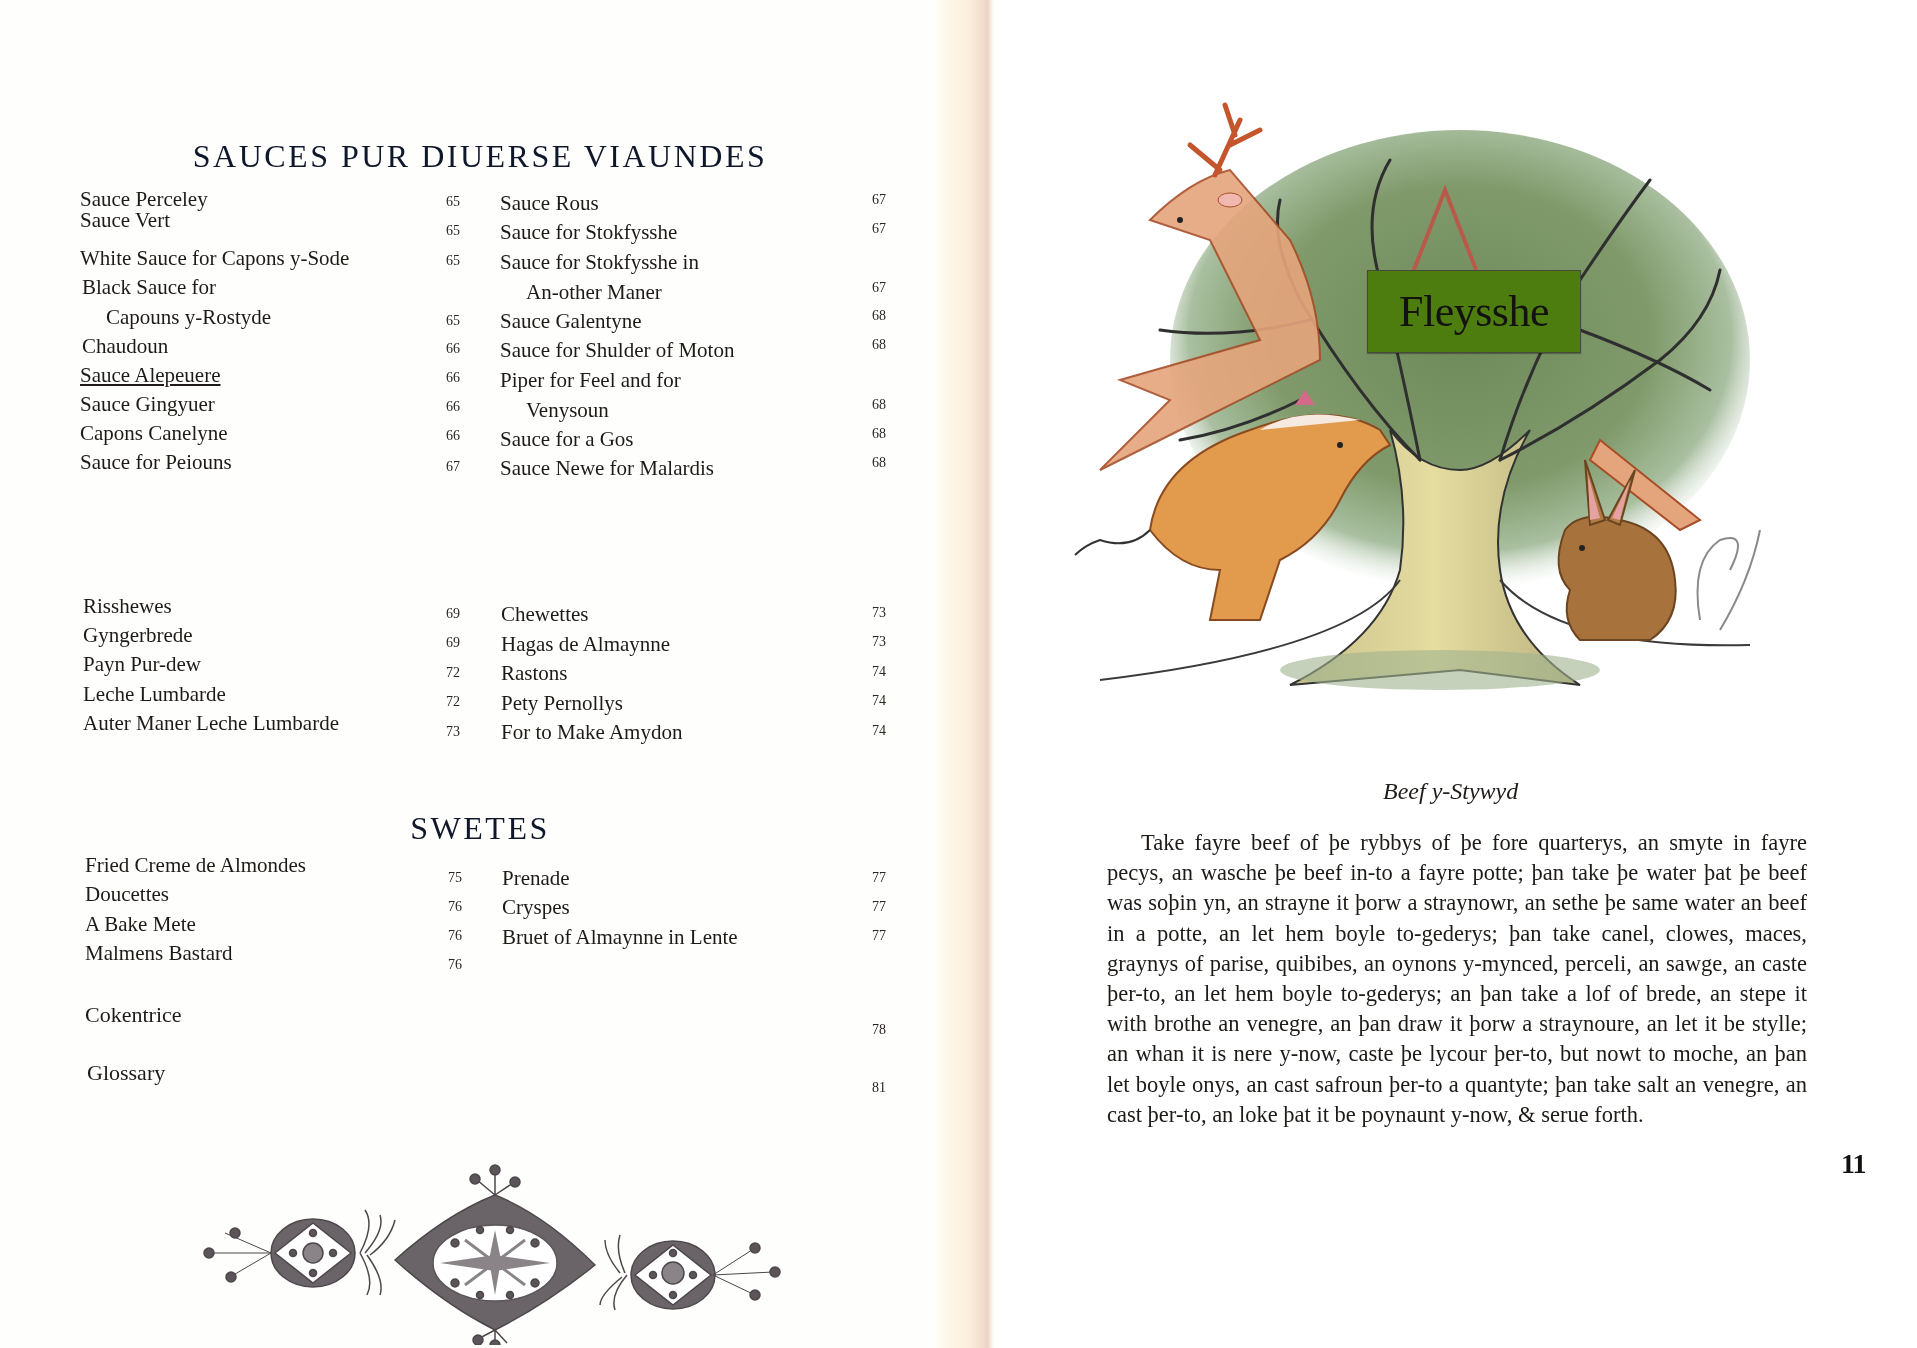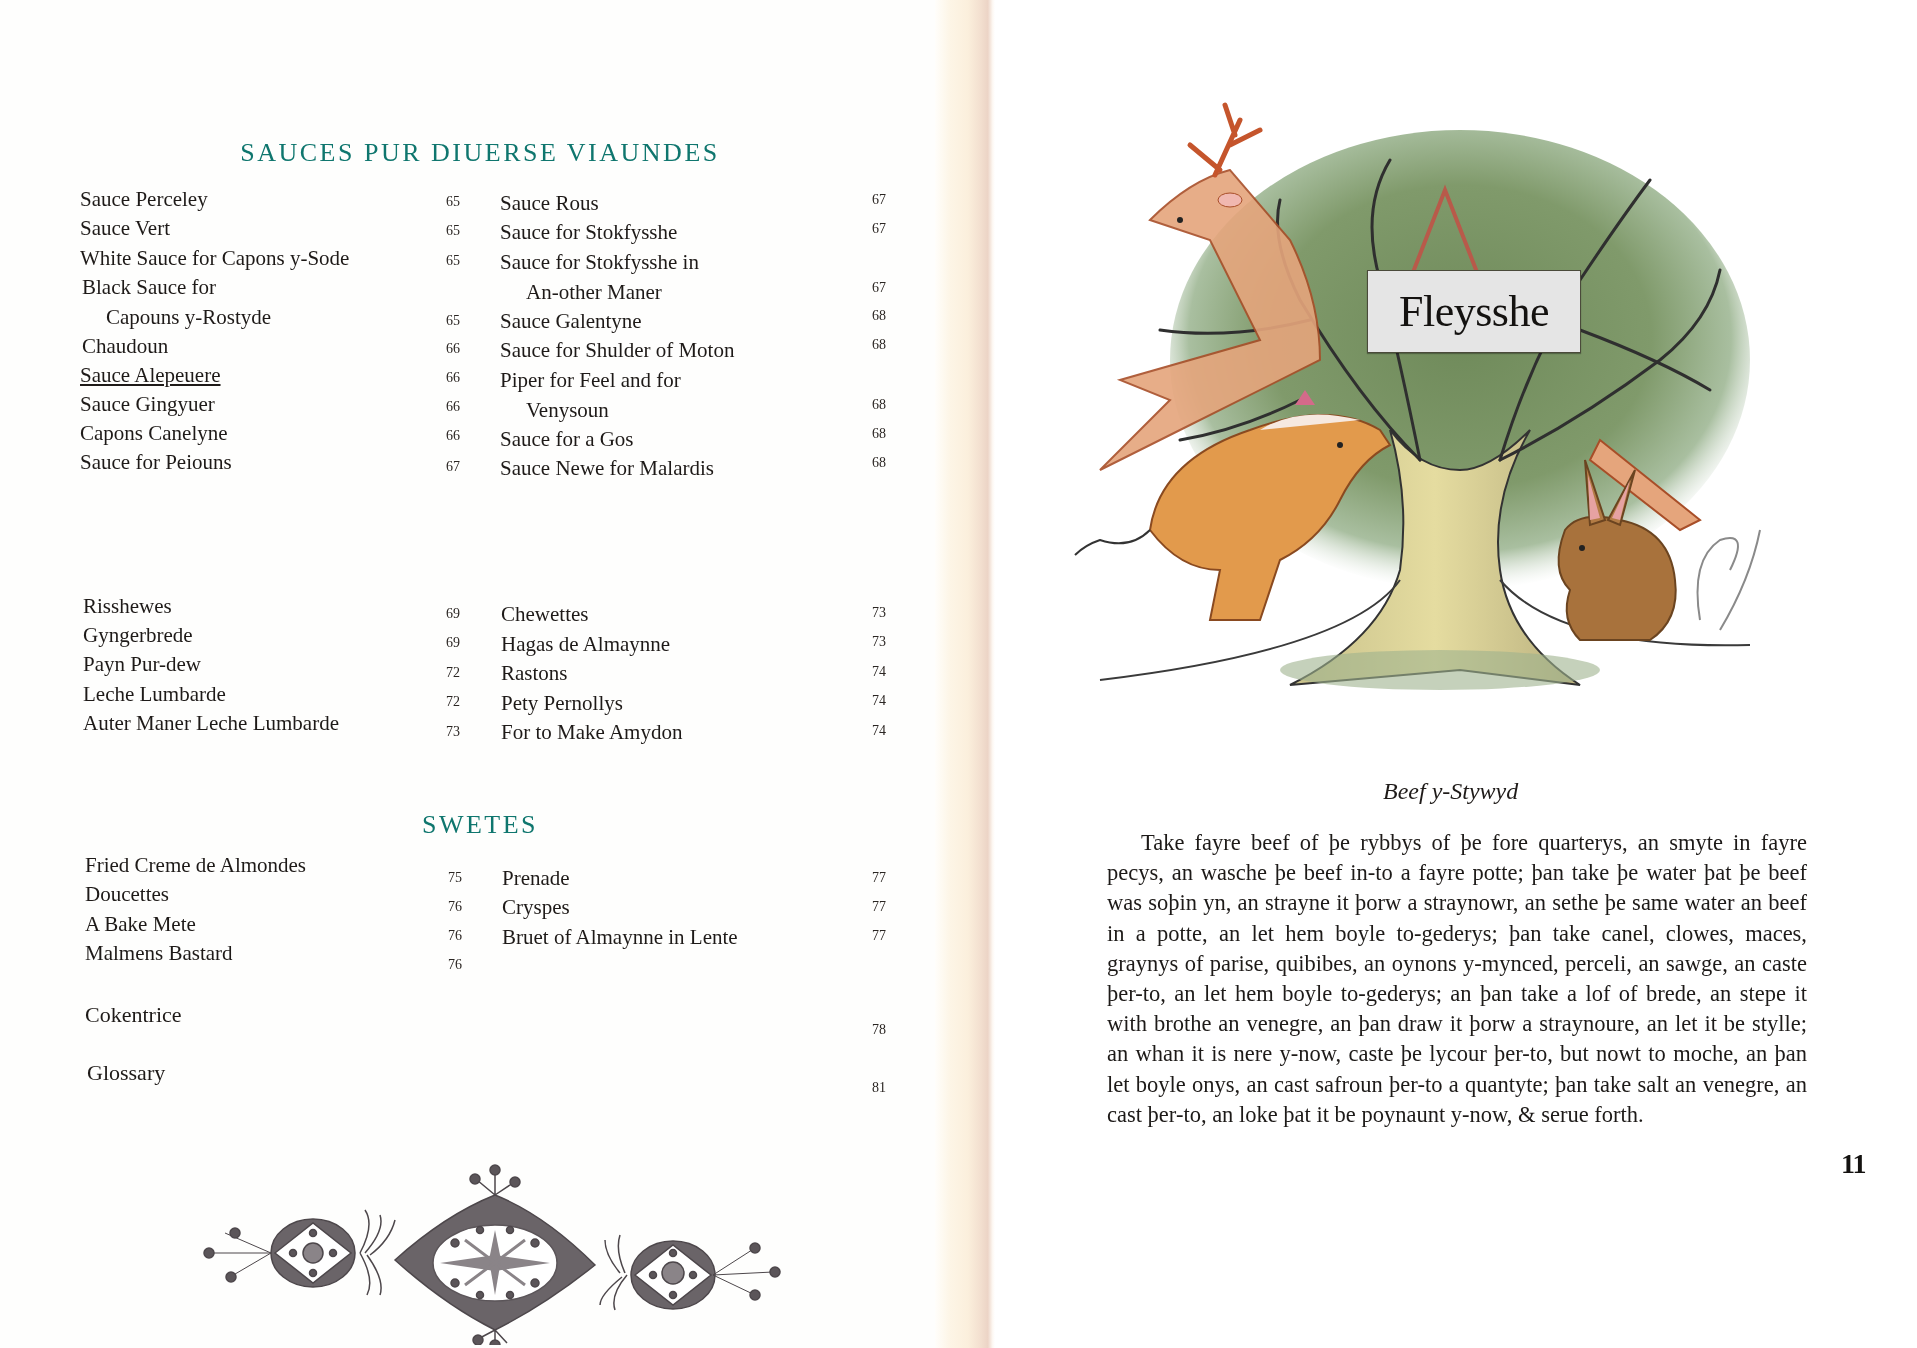--- a/index.html
+++ b/index.html
@@ -5,49 +5,49 @@
   * { box-sizing: border-box; margin: 0; padding: 0; }
   html, body { width: 1917px; height: 1348px; overflow: hidden; background: #ffffff; }
   body { position: relative; font-family: "Liberation Serif", "DejaVu Serif", serif; color: #1d1a18; }
 
   .spread { position: absolute; left: 0; top: 0; width: 1917px; height: 1348px; background: #fefefe; }
   .page-left { position: absolute; left: 0; top: 0; width: 950px; height: 1348px; background: #fefefd; }
   .gutter { position: absolute; left: 935px; top: 0; width: 60px; height: 1348px;
     background: linear-gradient(to right, #fffefb 0%, #fdf5e6 25%, #fbefdc 55%, #f3e0d0 75%, #ecd4c6 88%, #fdf8f3 96%, #ffffff 100%); }
   .page-right { position: absolute; left: 995px; top: 0; width: 922px; height: 1348px; background: #ffffff; }
 
-  .heading { position: absolute; text-align: center; font-size: 26px; letter-spacing: 2.5px; font-weight: normal; color: #0f766e; }
+  .heading { position: absolute; text-align: center; font-size: 32px; letter-spacing: 2.5px; font-weight: normal; color: #0f172a; }
   .row { position: absolute; font-size: 21px; line-height: 24px; white-space: nowrap; color: #1e1a18; }
   .num { position: absolute; font-size: 14px; line-height: 24px; white-space: nowrap; color: #2a2522; text-align: right; width: 40px; }
   .big { font-size: 22px; }
 
   .recipe-title { position: absolute; left: 1383px; top: 778px; font-style: italic; font-size: 24px; color: #1f1b19; }
   .recipe-body { position: absolute; left: 1107px; top: 828px; width: 700px; font-size: 22.5px; line-height: 30.2px; text-align: justify; text-indent: 34px; color: #1d1a18; }
   .folio { position: absolute; left: 1841px; top: 1148px; font-size: 28px; font-weight: bold; color: #141210; letter-spacing: -1px; }
 
   .illustration { position: absolute; left: 1060px; top: 100px; width: 720px; height: 620px; }
-  .sign { position: absolute; left: 1367px; top: 270px; width: 214px; height: 83px; background: #e5e5e5;
+  .sign { position: absolute; left: 1367px; top: 270px; width: 214px; height: 83px; background: #4d7c0f;
     border: 1px solid #4a4a3a; display: flex; align-items: center; justify-content: center; box-shadow: 0 1px 1px rgba(0,0,0,.3); }
   .sign span { font-size: 44px; color: #141210; font-family: "Liberation Serif", serif; letter-spacing: -0.5px; }
 
   .ornament { position: absolute; left: 195px; top: 1155px; width: 590px; height: 190px; }
 </style>
 </head>
 <body>
 
 <div class="spread">
   <div class="page-left"></div>
   <div class="gutter"></div>
   <div class="page-right"></div>
 
   <div class="heading" style="left:180px; top:138px; width:600px;">SAUCES PUR DIUERSE VIAUNDES</div>
 
   <div class="row" style="left:80px; top:187px;">Sauce Perceley</div>
   <div class="num" style="left:420px; top:190px;">65</div>
-  <div class="row" style="left:80px; top:216px;">Sauce Vert</div>
+  <div class="row" style="left:80px; top:208px;">Sauce Vert</div>
   <div class="num" style="left:420px; top:219px;">65</div>
   <div class="row" style="left:80px; top:246px;">White Sauce for Capons y-Sode</div>
   <div class="num" style="left:420px; top:249px;">65</div>
   <div class="row" style="left:82px; top:275px;">Black Sauce for</div>
   <div class="row" style="left:106px; top:305px;">Capouns y-Rostyde</div>
   <div class="num" style="left:420px; top:309px;">65</div>
   <div class="row" style="left:82px; top:334px;">Chaudoun</div>
   <div class="num" style="left:420px; top:337px;">66</div>
   <div class="row" style="left:80px; top:363px;text-decoration:underline;">Sauce Alepeuere</div>
   <div class="num" style="left:420px; top:366px;">66</div>

